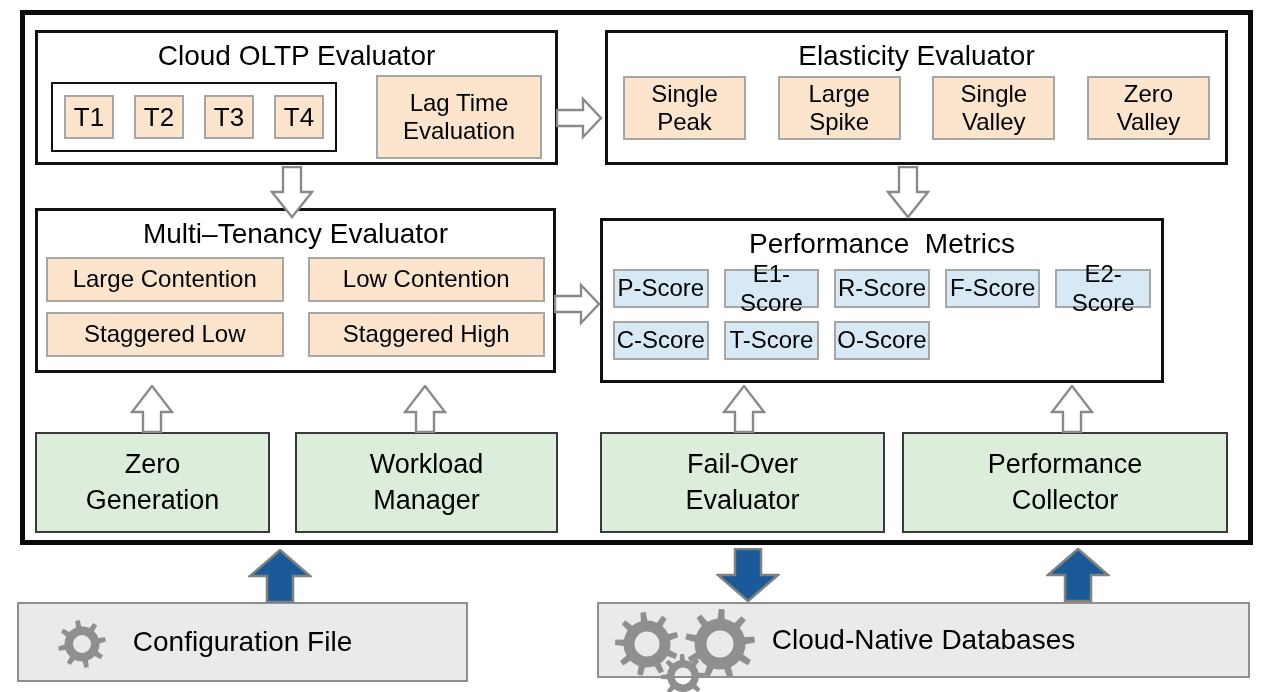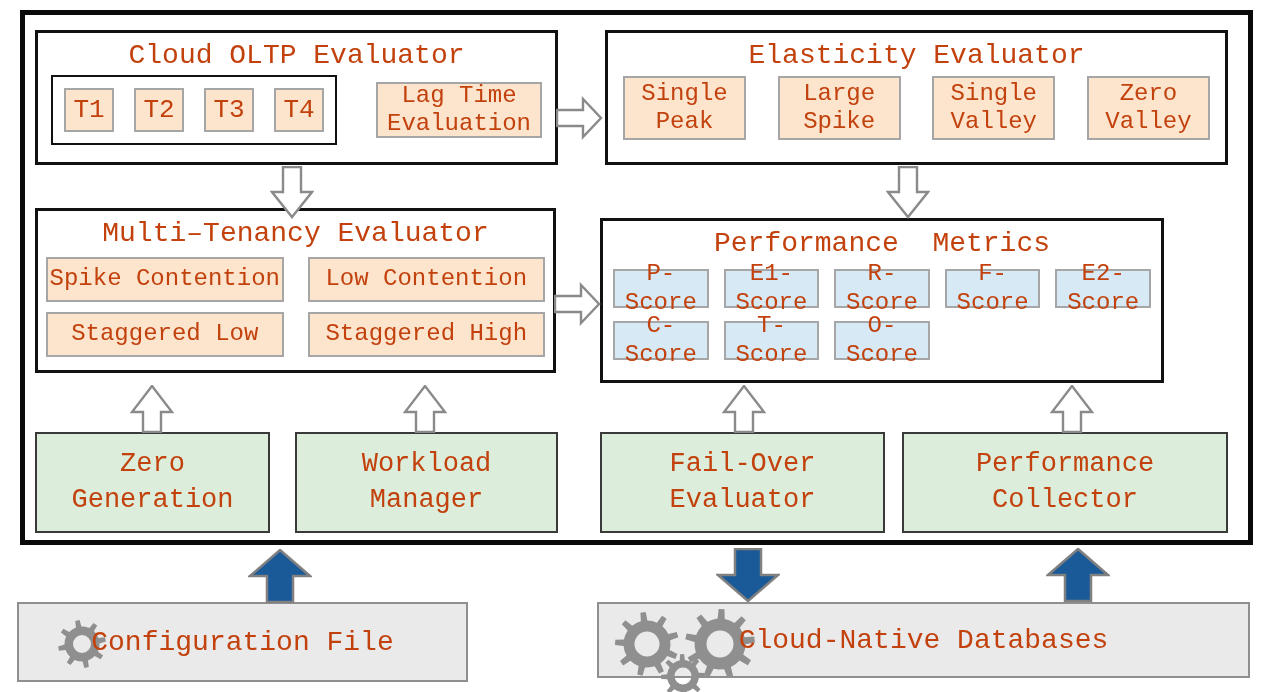--- a/index.html
+++ b/index.html
@@ -1,32 +1,32 @@
 <!DOCTYPE html>
 <html style="--peach: #FCE4CD; --score_blue: #D6E9F5; --green: #DCEDDB; --gray_box: #EAEAEA; --arrow_blue: #1A5A99; --chip_border: #A6A6A6; --gear_gray: #8F8F8F;"><head>
 <meta charset="utf-8">
 <style>
   html,body{margin:0;padding:0;background:#fff;}
   .canvas{
     position:relative;width:1271px;height:692px;background:#fff;
-    font-family:Liberation Mono, monospace;color:#c2410c;overflow:hidden;
+    font-family:Liberation Sans, sans-serif;color:#000000;overflow:hidden;
   }
   .frame{position:absolute;left:20px;top:10px;width:1233px;height:535px;
     border:5px solid #0a0a0a;box-sizing:border-box;background:#fff;}
   .evalbox{position:absolute;background:#fff;border:3px solid #111;box-sizing:border-box;}
   .box-title{text-align:center;font-size:28px;line-height:36px;margin-top:5px;white-space:pre;}
   .chip{background:var(--peach);border:2px solid var(--chip_border);box-sizing:border-box;
     display:flex;flex-direction:column;align-items:center;justify-content:center;
     text-align:center;line-height:1.18;}
   
   #oltp{left:35px;top:30px;width:523px;height:135px;}
   .oltp-row{display:flex;align-items:center;padding:1px 13px 0 13px;}
   .t-container{display:flex;gap:20px;border:2.5px solid #111;padding:11px 11px;background:#fff;}
   .t-chip{width:50px;height:44px;font-size:26px;}
-  .lag-chip{margin-left:auto;width:166px;height:56px;font-size:24px;}
+  .lag-chip{margin-left:auto;width:166px;height:84px;font-size:24px;}
   
   #elasticity{left:605px;top:30px;width:623px;height:135px;}
   .el-row{display:flex;justify-content:space-between;padding:2px 15px 0 15px;}
   .el-chip{width:123px;height:64px;font-size:24px;}
   
   #tenancy{left:35px;top:208px;width:521px;height:165px;}
   .tn-grid{display:grid;grid-template-columns:1fr 1fr;gap:10px 24px;padding:5px 8px 0 8px;}
   .tn-chip{height:45px;font-size:24px;}
   
   #metrics{left:600px;top:218px;width:564px;height:165px;}
@@ -105,21 +105,21 @@
       <div class="chip el-chip">
         <div>Zero</div>
         <div>Valley</div>
       </div>
     </div>
   </section>
 
   <section class="evalbox" id="tenancy">
     <div class="box-title">Multi–Tenancy Evaluator</div>
     <div class="tn-grid">
-      <div class="chip tn-chip">Spike Contention</div>
+      <div class="chip tn-chip">Large Contention</div>
       <div class="chip tn-chip">Low Contention</div>
       <div class="chip tn-chip">Staggered Low</div>
       <div class="chip tn-chip">Staggered High</div>
     </div>
   </section>
 
   <section class="evalbox" id="metrics">
     <div class="box-title">Performance  Metrics</div>
     <div class="sc-grid">
       <div class="chip sc-chip">P-Score</div>

